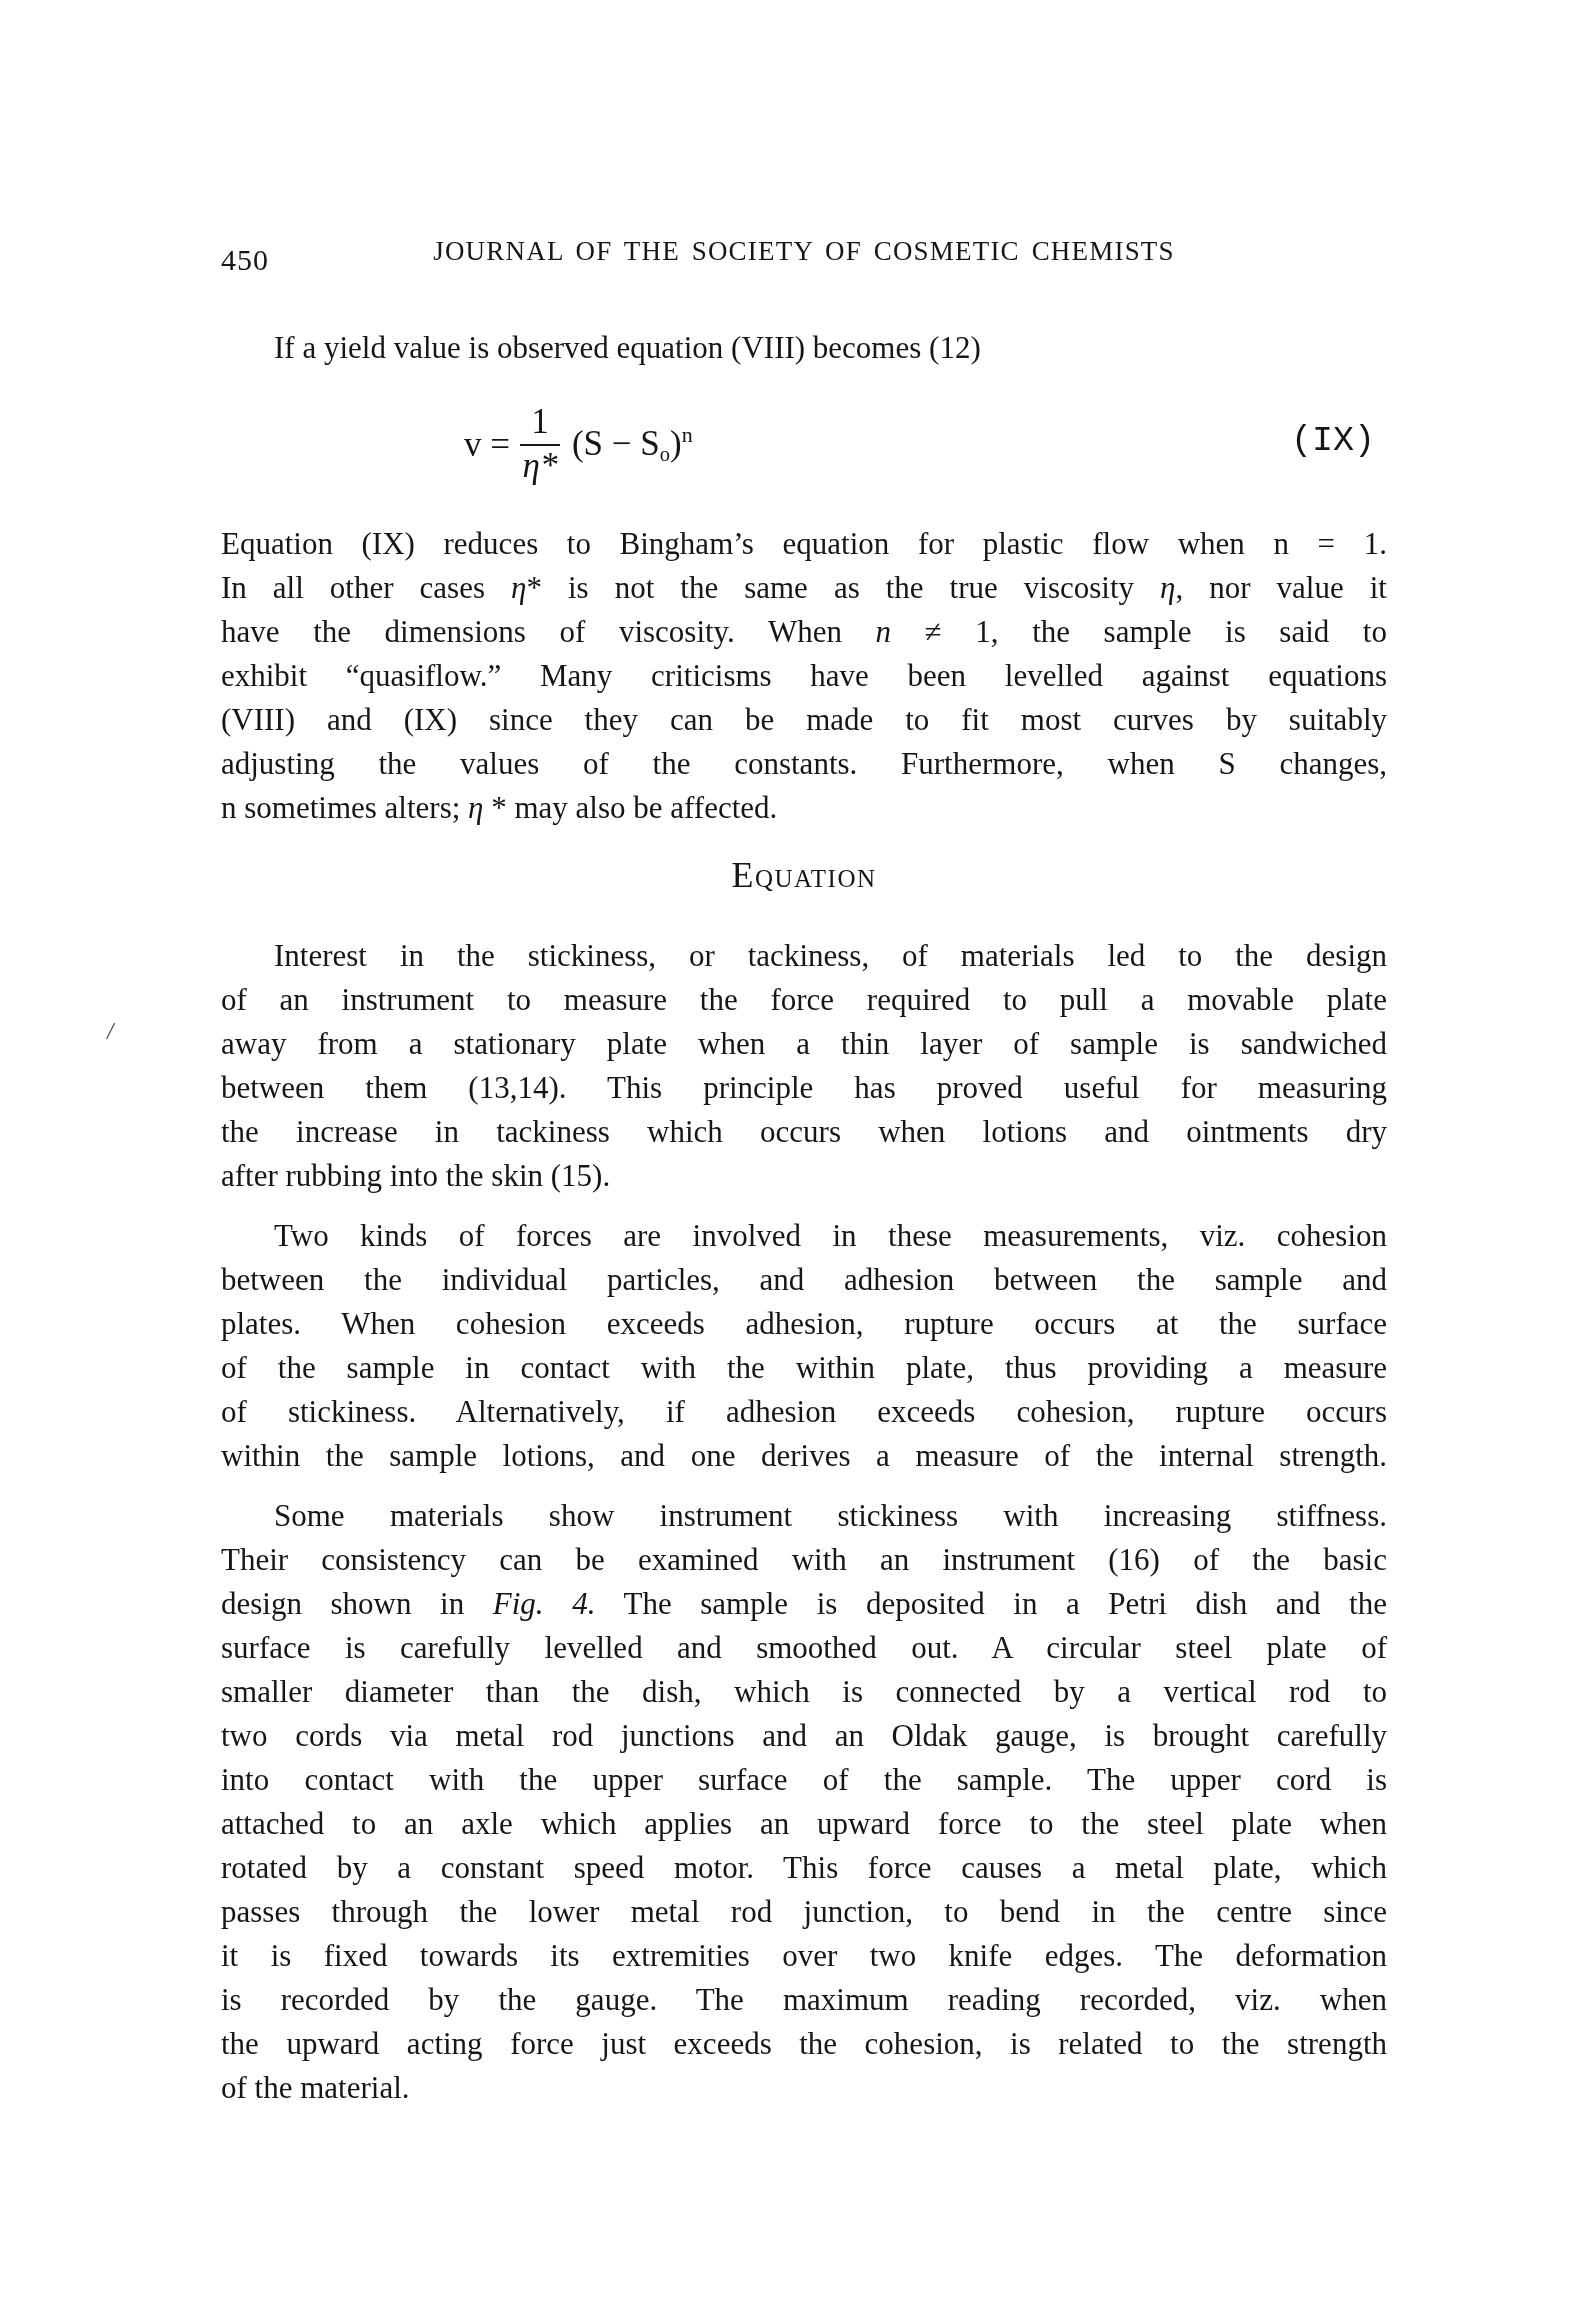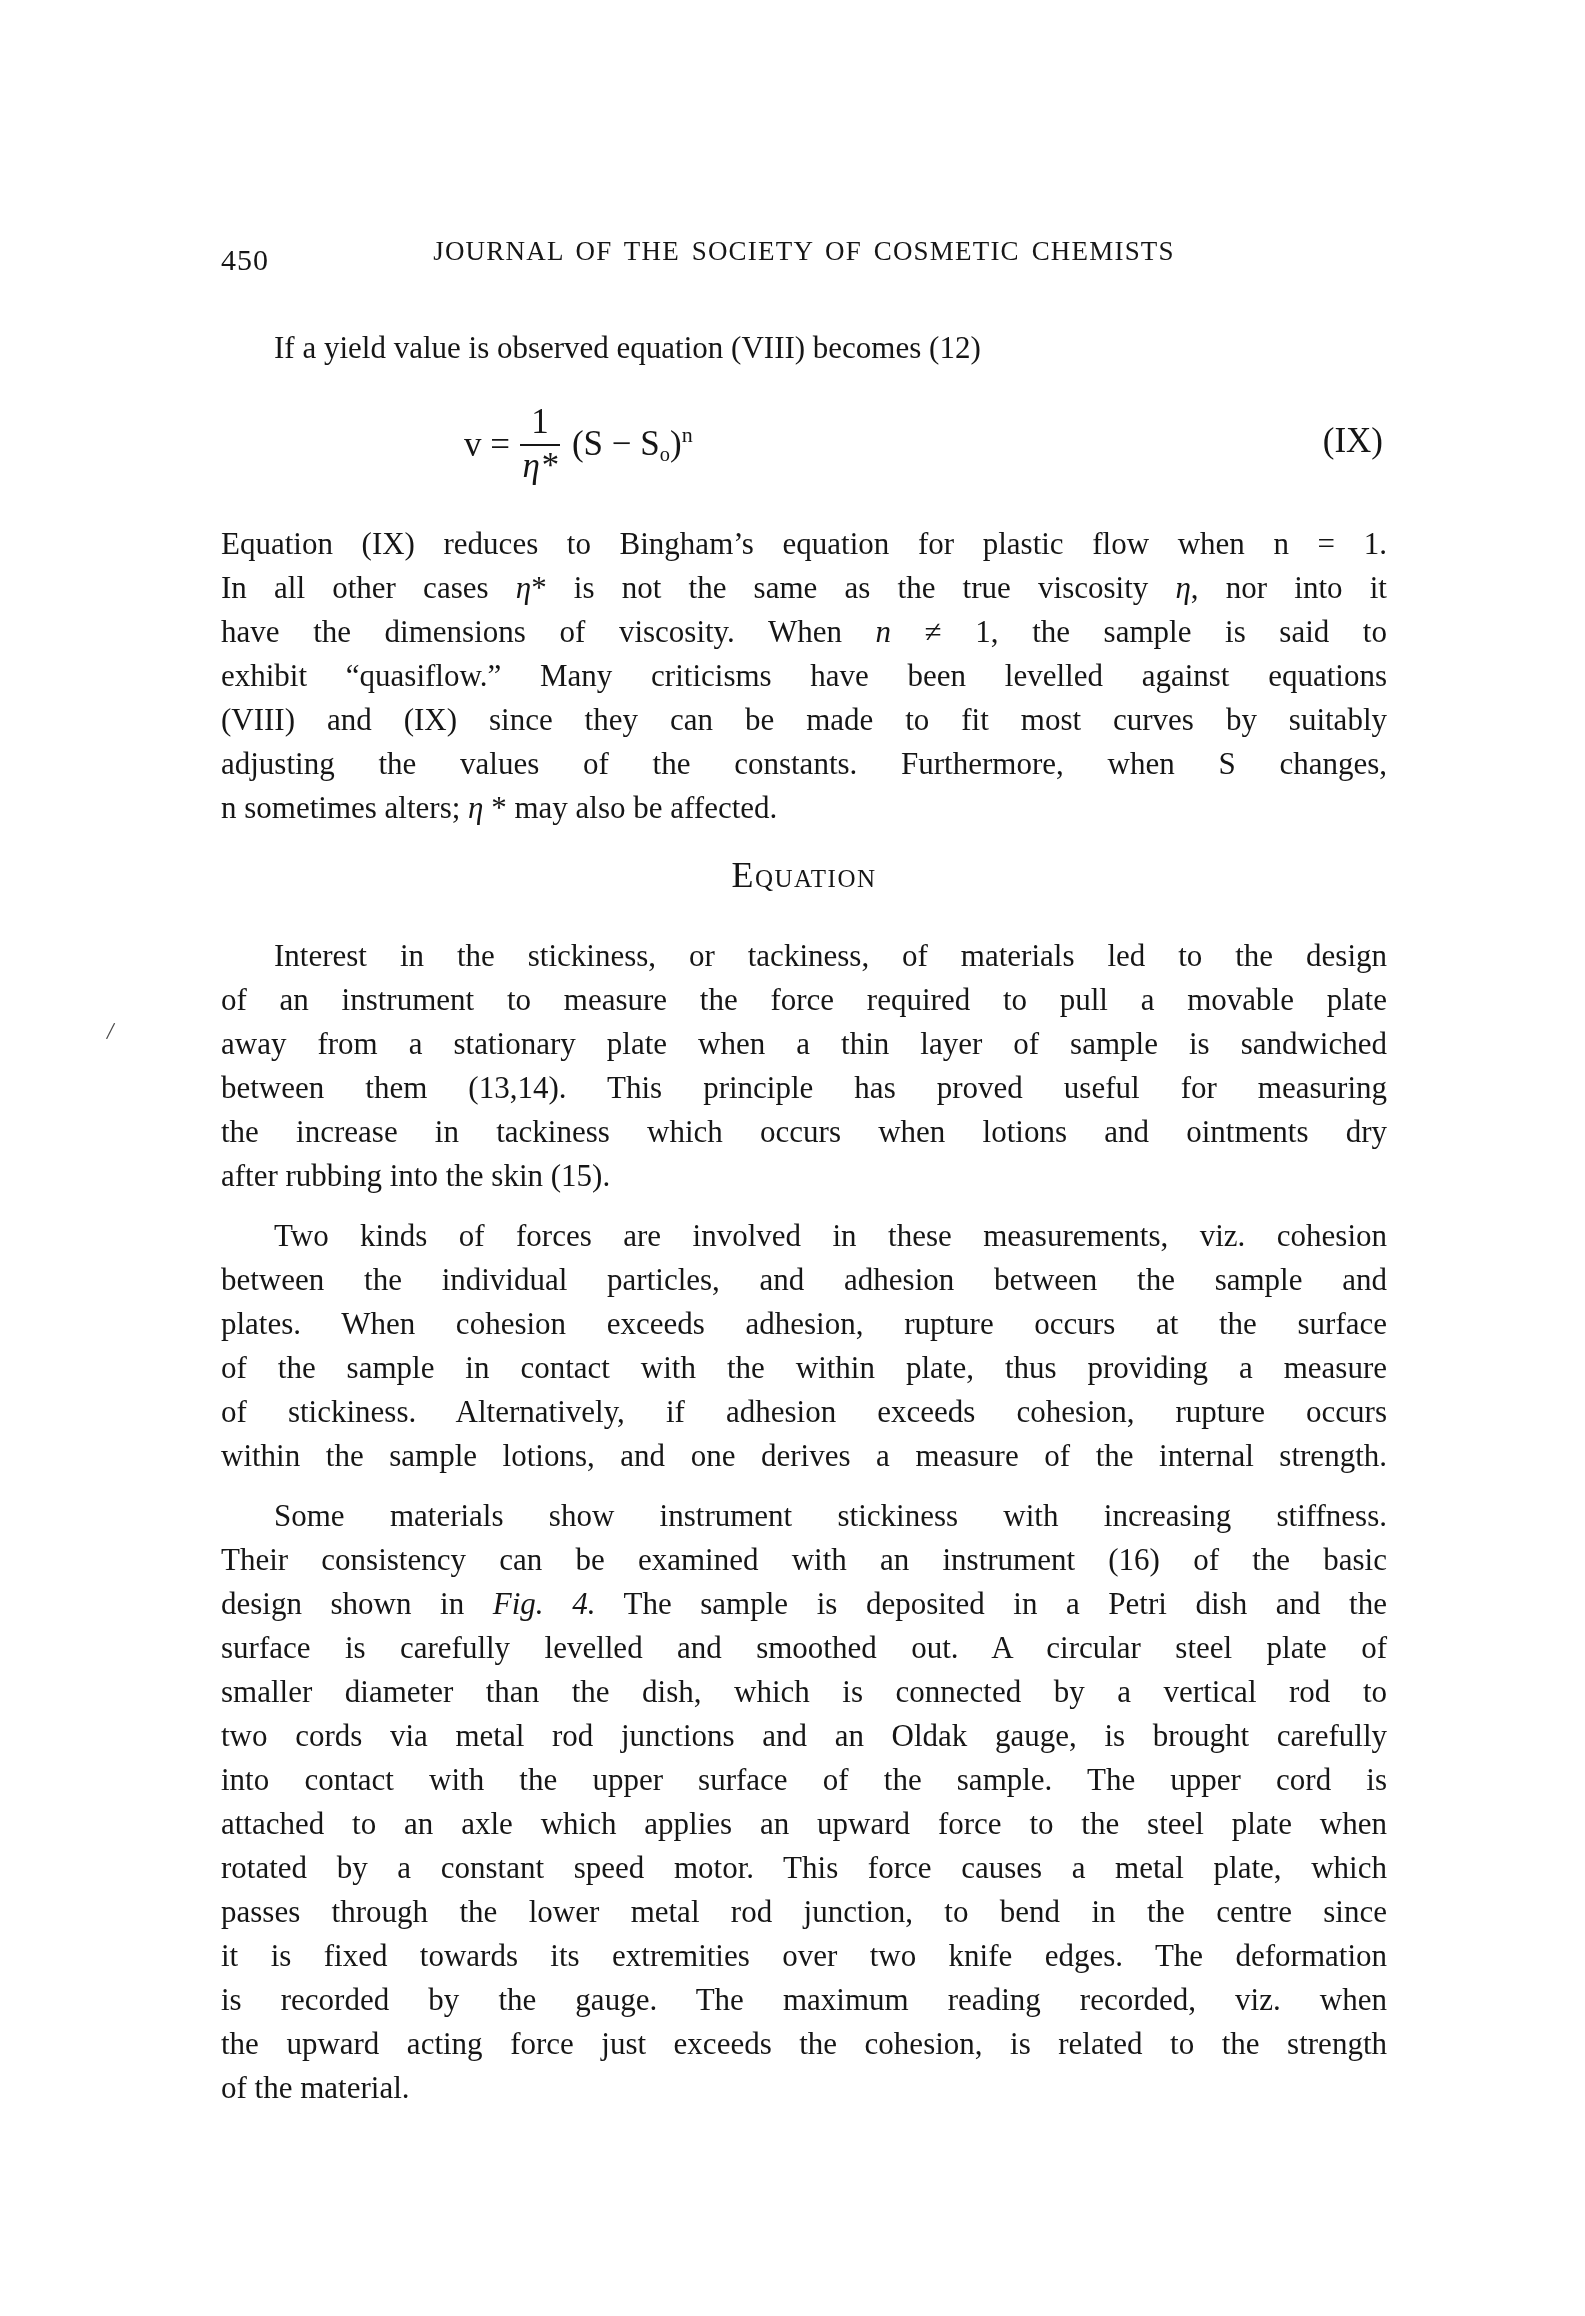--- a/index.html
+++ b/index.html
@@ -64,23 +64,24 @@
     align-items:center;
     margin:0 11.6px 0 1.9px;
     line-height:1.05;
   }
   .eq-num{padding:0 1.9px 2.9px;}
   .eq-den{border-top:2.9px solid #161616;padding:2.9px 2.9px 0;}
   .eq-rhs sub{font-size:20.4px;vertical-align:-6.8px;}
   .eq-rhs sup{font-size:22px;vertical-align:12.6px;}
   .eq-label{
     position:absolute;
-    right:4px;top:50%;
+    right:12px;top:50%;
     transform:translateY(-58%);
     font-size:35px;
+    font-family:Liberation Mono, monospace;
   }
   
   .paragraph{margin:0;}
   .line{
     text-align:justify;
     text-align-last:justify;
   }
   .line.last{text-align-last:left;}
   .paragraph.indent .line:first-child{text-indent:53px;}
   .it{font-style:italic;}
@@ -127,21 +128,21 @@
             <span class="eq-den it">η*</span>
           </span>
           <span class="eq-rhs"><span>(S − S</span><sub>o</sub><span>)</span><sup>n</sup></span>
         </span>
         <span class="eq-label">(IX)</span>
       </div>
 
       <div id="blocks-host">
           <div class="paragraph para-space">
             <div class="line"><span>Equation (IX) reduces to Bingham’s equation for plastic flow when n = 1.</span></div>
-            <div class="line"><span>In all other cases </span><span class="it">η</span><span>* is not the same as the true viscosity </span><span class="it">η</span><span>, nor into it</span></div>
+            <div class="line"><span>In all other cases </span><span class="it">η</span><span>* is not the same as the true viscosity </span><span class="it">η</span><span>, nor value it</span></div>
             <div class="line"><span>have the dimensions of viscosity.  When </span><span class="it">n</span><span> ≠ 1, the sample is said to</span></div>
             <div class="line"><span>exhibit “quasiflow.”  Many criticisms have been levelled against equations</span></div>
             <div class="line"><span>(VIII) and (IX) since they can be made to fit most curves by suitably</span></div>
             <div class="line"><span>adjusting the values of the constants.  Furthermore, when S changes,</span></div>
             <div class="line last"><span>n sometimes alters; </span><span class="it">η</span><span> * may also be affected.</span></div>
           </div>
           <div class="section-heading">Equation</div>
           <div class="paragraph para-space indent">
             <div class="line"><span>Interest in the stickiness, or tackiness, of materials led to the design</span></div>
             <div class="line"><span>of an instrument to measure the force required to pull a movable plate</span></div>

